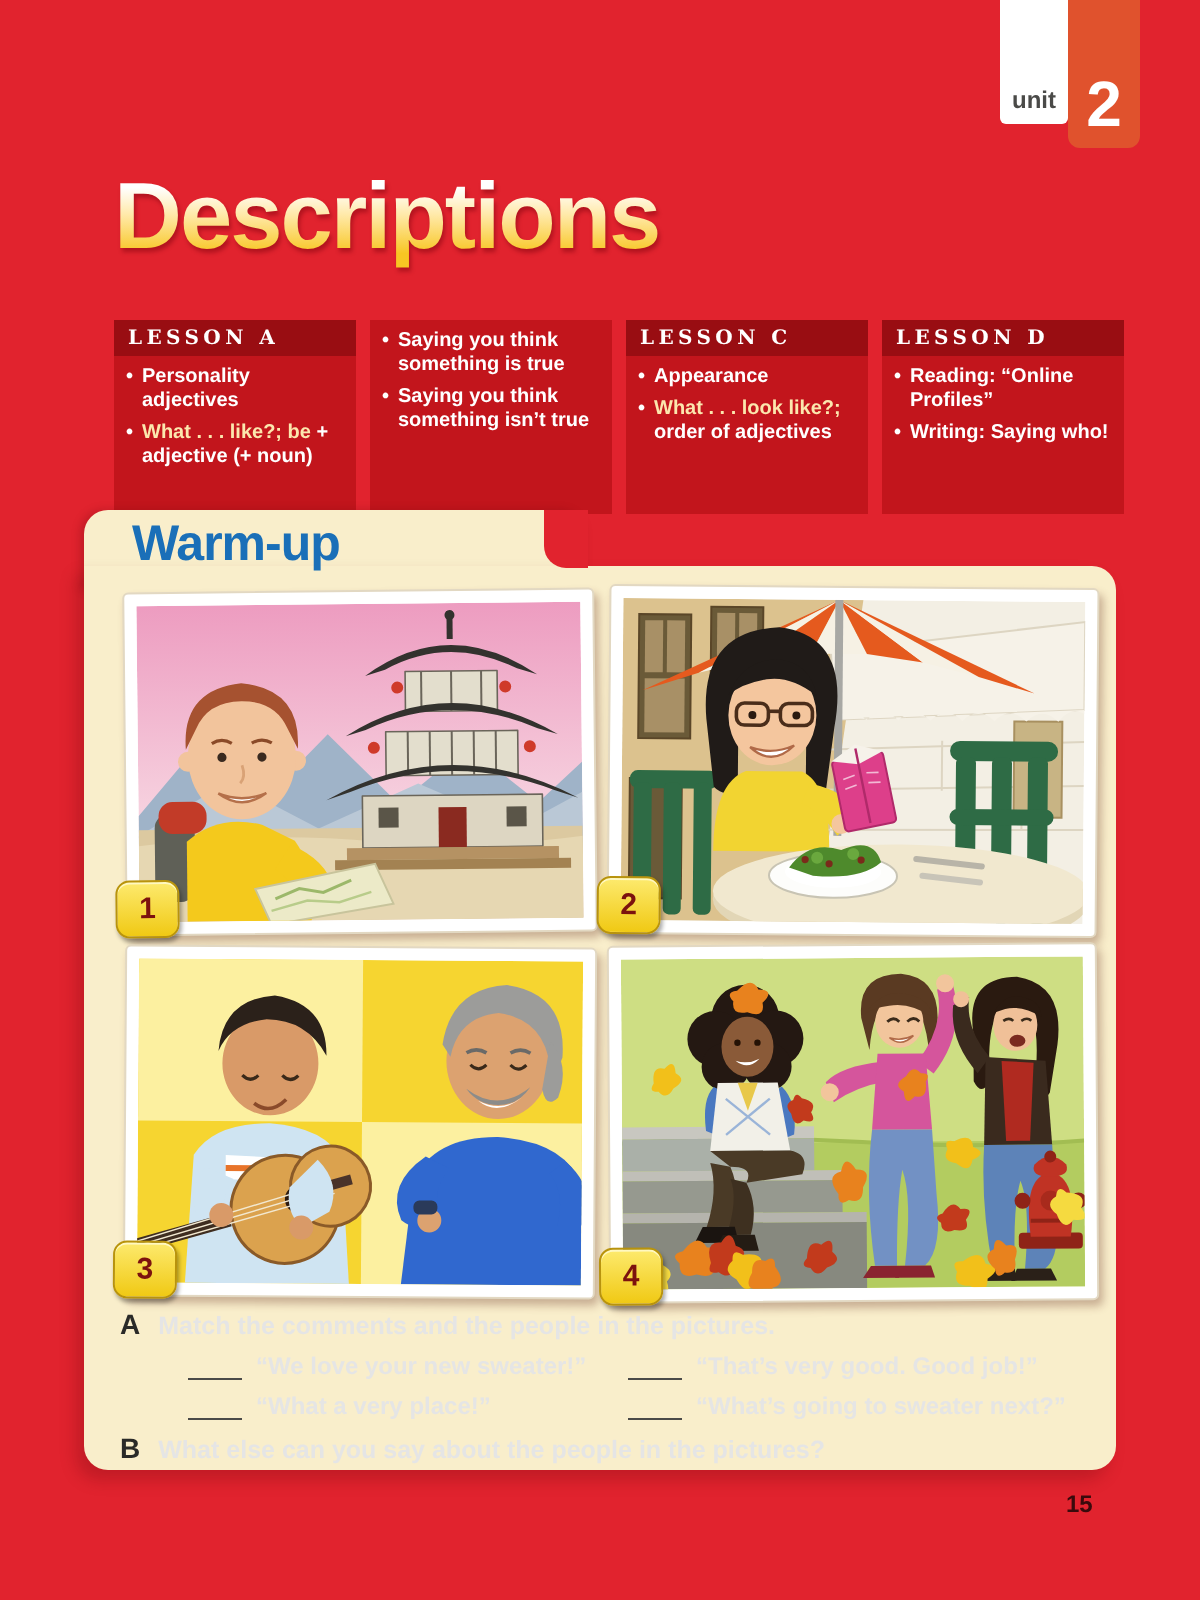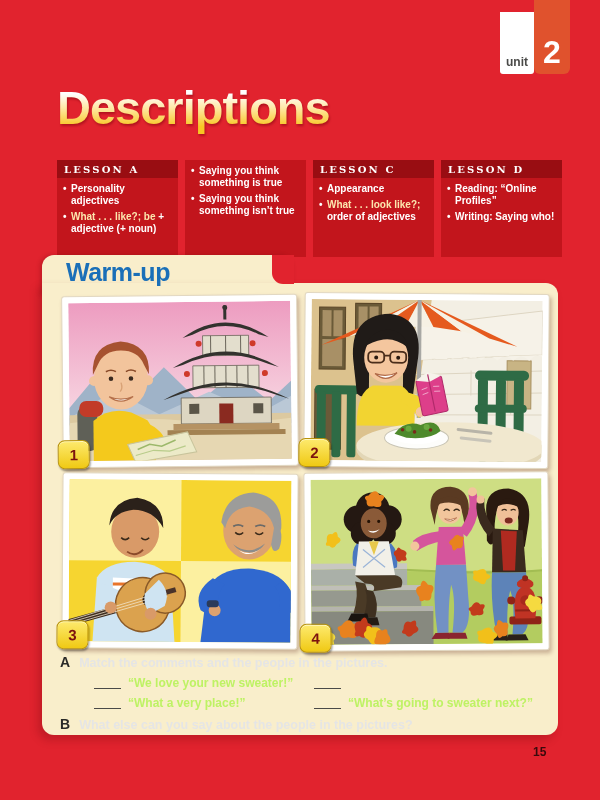--- a/index.html
+++ b/index.html
@@ -1,20 +1,20 @@
 <!DOCTYPE html>
 <html><head>
 <meta charset="utf-8">
 <style>
   html,body{margin:0;padding:0;}
   .page{position:relative;width:600px;height:800px;background:#e1232e;overflow:hidden;
         font-family:"Liberation Sans",sans-serif;}
   
   .unit-white{position:absolute;left:500px;top:0;width:34px;height:62px;background:#fff;
-      border-radius:0 0 3px 3px;display:flex;align-items:flex-end;justify-content:center;margin-top:12px;}
+      border-radius:0 0 3px 3px;display:flex;align-items:flex-end;justify-content:center;}
   .unit-white span{font-size:12px;font-weight:bold;color:#4a4a48;padding-bottom:5px;}
   .unit-orange{position:absolute;left:534px;top:0;width:36px;height:74px;background:#e0522d;
       border-radius:0 0 6px 6px;display:flex;align-items:flex-end;justify-content:center;}
   .unit-orange span{font-size:32px;font-weight:bold;color:#fff;line-height:1;padding-bottom:6px;}
   
   .title{position:absolute;left:57px;top:80px;margin:0;font-size:47px;font-weight:bold;letter-spacing:-1px;
       background:linear-gradient(#ffffff 25%,#ffe9a8 50%,#f8c623 85%);
       -webkit-background-clip:text;background-clip:text;color:transparent;
       filter:drop-shadow(1px 2px 1px rgba(120,0,10,.45));}
   
@@ -43,21 +43,21 @@
       background:linear-gradient(#fdea6e,#f0c914);border:1px solid #b8930d;
       box-shadow:inset 0 1px 0 #fff8c0,1px 2px 2px rgba(0,0,0,.35);
       display:flex;align-items:center;justify-content:center;
       font-size:15px;font-weight:bold;color:#7c120e;}
   
   .exercise{position:absolute;left:60px;top:654px;width:486px;color:#3a3a38;}
   .ex-line{display:flex;align-items:baseline;}
   .ex-letter{font-weight:bold;font-size:14px;color:#2a2a28;margin-right:9px;}
   .ex-text{font-size:12.5px;font-weight:bold;color:#e5e5e5;}
   .comments{margin:6px 0 6px 34px;display:grid;grid-template-columns:220px 240px;row-gap:6px;}
-  .comment{display:flex;align-items:center;font-size:12px;font-weight:bold;color:#bef264;}
+  .comment{display:flex;align-items:flex-end;font-size:12px;font-weight:bold;color:#e5e5e5;}
   .blank{display:inline-block;width:27px;border-bottom:1.5px solid #4a4a48;height:11px;
       margin-right:7px;flex:none;}
   .pagenum{position:absolute;left:533px;top:745px;font-size:12px;font-weight:bold;color:#3a0a0c;}
 </style>
 </head>
 <body>
 
 <div class="page">
 
   <div class="unit-white">
@@ -460,20 +460,21 @@
       <span class="ex-letter">A</span>
       <span class="ex-text">Match the comments and the people in the pictures.</span>
     </div>
     <div class="comments" id="comments">
         <div class="comment">
           <span class="blank"></span>
           <span>“We love your new sweater!”</span>
         </div>
         <div class="comment">
           <span class="blank"></span>
+          <span>“That’s very good. Good job!”</span>
         </div>
         <div class="comment">
           <span class="blank"></span>
           <span>“What a very place!”</span>
         </div>
         <div class="comment">
           <span class="blank"></span>
           <span>“What’s going to sweater next?”</span>
         </div>
       </div>

